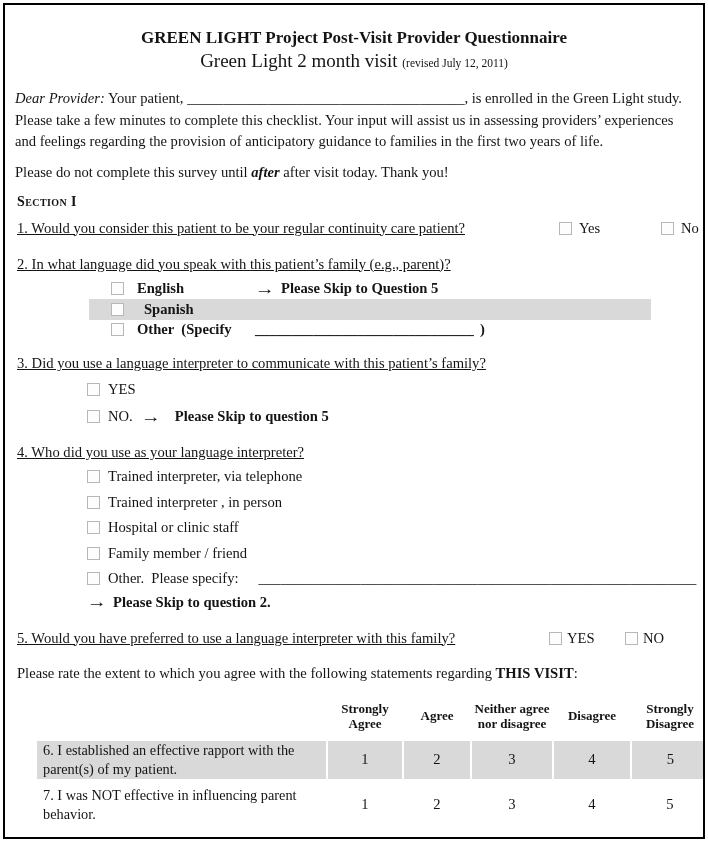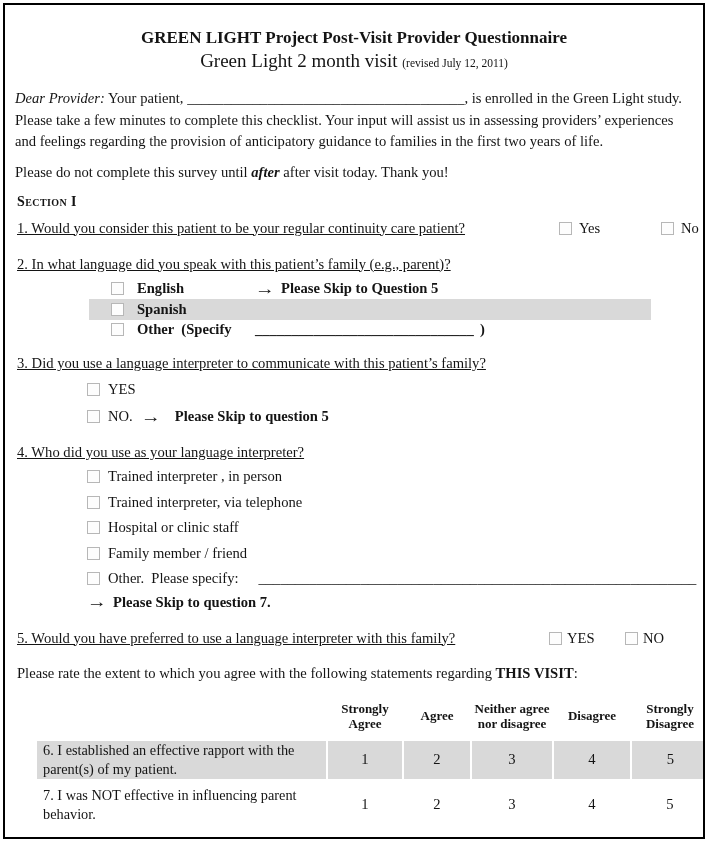--- a/index.html
+++ b/index.html
@@ -38,21 +38,21 @@
     width:11px;height:11px;border:1px solid #b7b7b7;background:#fdfdfd;
     display:inline-block;flex:0 0 auto;
   }
   .q1{margin-top:6px;}
   .q2{margin-top:14px;}
   .q2 .opts{margin-top:4px;}
   .lang-row{display:flex;align-items:center;height:20.5px;margin-left:78px;width:562px;
     padding-left:22px;box-sizing:border-box;font-size:14.6px;}
   .lang-row .cb{margin-right:13px;}
   .lang-row .lbl{font-weight:bold;display:inline-block;min-width:118px;white-space:pre-wrap;}
-  .lang-row.hl{background:#d9d9d9;}
+  .lang-row.hl{background:#d9d9d9;gap:7px;}
   .skip{font-weight:bold;white-space:pre-wrap;}
   .arrow{font-weight:bold;font-size:16px;display:inline-block;transform:scaleX(1.25);
     transform-origin:left center;margin-right:10px;}
   .q3{margin-top:13px;}
   .simple-row{display:flex;align-items:center;margin-left:76px;height:23px;margin-top:4px;
     font-size:14.6px;}
   .simple-row .cb{margin-right:8px;}
   .simple-row .skip{margin-left:8px;}
   .q4{margin-top:14px;}
   .q4 .simple-row{height:23.5px;margin-top:2px;}
@@ -133,42 +133,42 @@
       <span>NO.</span>
       <span class="arrow" style="margin-left:8px;">→</span>
       <span class="skip">Please Skip to question 5</span>
     </div>
   </div>
 
   <div class="q4">
     <p class="q-text">4.  Who did you use as your language interpreter?</p>
     <div class="simple-row">
       <span class="cb"></span>
+      <span style="white-space:pre-wrap;">Trained interpreter, via telephone</span>
+    </div>
+    <div class="simple-row">
+      <span class="cb"></span>
       <span style="white-space:pre-wrap;">Trained interpreter , in person</span>
-    </div>
-    <div class="simple-row">
-      <span class="cb"></span>
-      <span style="white-space:pre-wrap;">Trained interpreter, via telephone</span>
     </div>
     <div class="simple-row">
       <span class="cb"></span>
       <span style="white-space:pre-wrap;">Hospital or clinic staff</span>
     </div>
     <div class="simple-row">
       <span class="cb"></span>
       <span style="white-space:pre-wrap;">Family member / friend</span>
     </div>
     <div class="simple-row">
       <span class="cb"></span>
       <span style="white-space:pre-wrap;">Other.  Please specify:</span>
       <span class="blank" style="margin-left:20px;">____________________________________________________________</span>
     </div>
     <div class="skip-line">
       <span class="arrow">→</span>
-      <span class="skip">Please Skip to question 7.</span>
+      <span class="skip">Please Skip to question 2.</span>
     </div>
   </div>
 
   <div class="inline-q q5">
     <span class="q-text">5.  Would you have preferred to use a language interpreter with this family?</span>
     <span class="opt-abs" style="left:538px;gap:5px;">
       <span class="cb"></span>
       <span>YES</span>
     </span>
     <span class="opt-abs" style="left:614px;gap:5px;">

